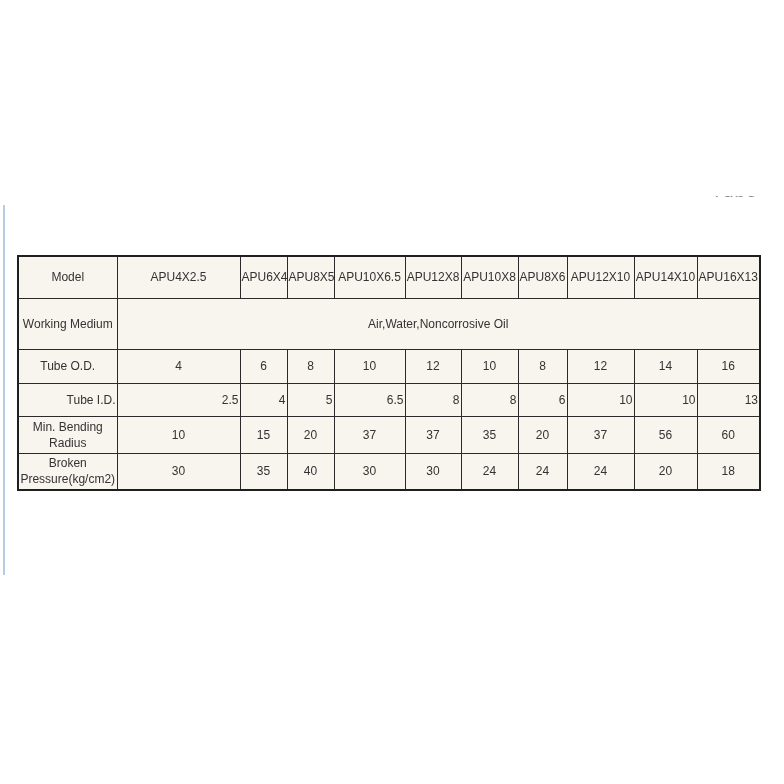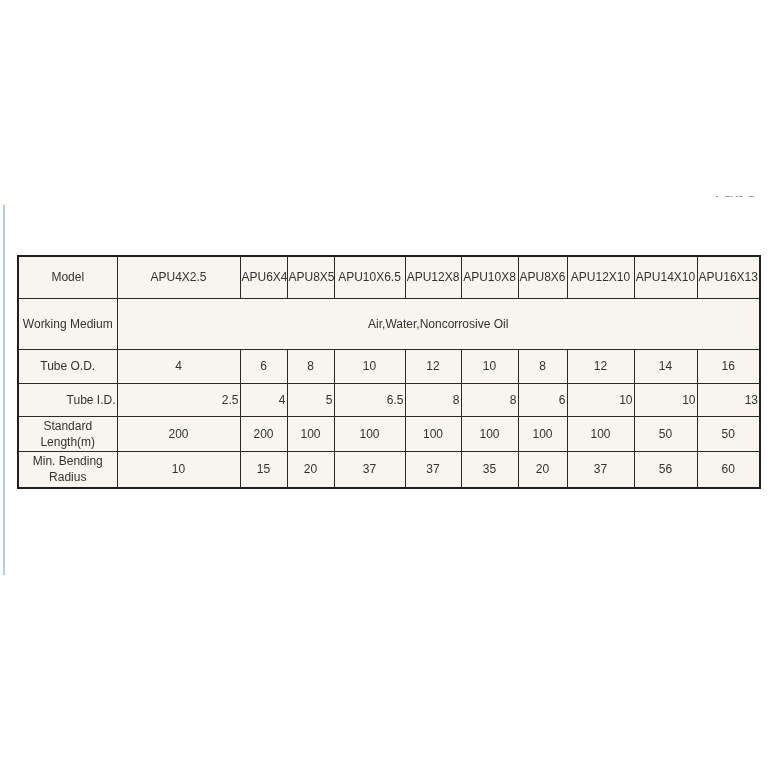--- a/index.html
+++ b/index.html
@@ -135,43 +135,43 @@
         <td>5</td>
         <td>6.5</td>
         <td>8</td>
         <td>8</td>
         <td>6</td>
         <td>10</td>
         <td>10</td>
         <td>13</td>
       </tr>
 
-      <tr class="r-length">
-        <td>Standard Length(m)</td>
-        <td>200</td>
-        <td>200</td>
-        <td>100</td>
-        <td>100</td>
-        <td>100</td>
-        <td>100</td>
-        <td>100</td>
-        <td>100</td>
-        <td>50</td>
-        <td>50</td>
-      </tr>
 
       <tr class="r-bending">
         <td>Min. Bending Radius</td>
         <td>10</td>
         <td>15</td>
         <td>20</td>
         <td>37</td>
         <td>37</td>
         <td>35</td>
         <td>20</td>
         <td>37</td>
         <td>56</td>
         <td>60</td>
       </tr>
 
+      <tr class="r-broken">
+        <td>Broken Pressure(kg/cm2)</td>
+        <td>30</td>
+        <td>35</td>
+        <td>40</td>
+        <td>30</td>
+        <td>30</td>
+        <td>24</td>
+        <td>24</td>
+        <td>24</td>
+        <td>20</td>
+        <td>18</td>
+      </tr>
     </tbody>
   </table>
 </div>
 
 </body></html>

